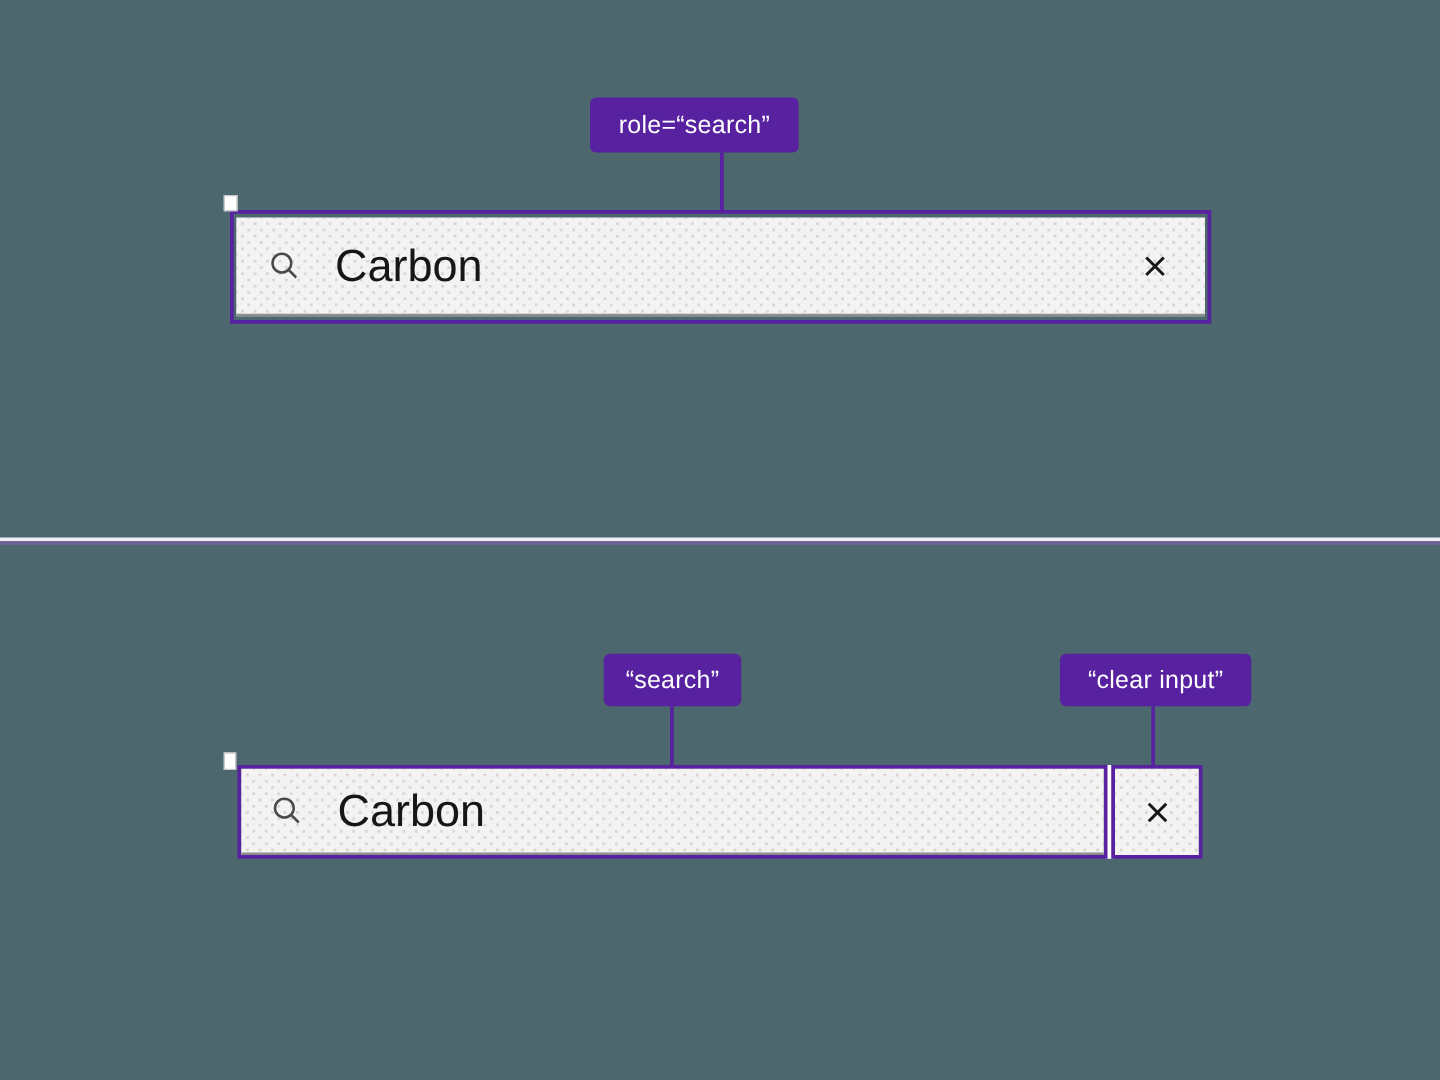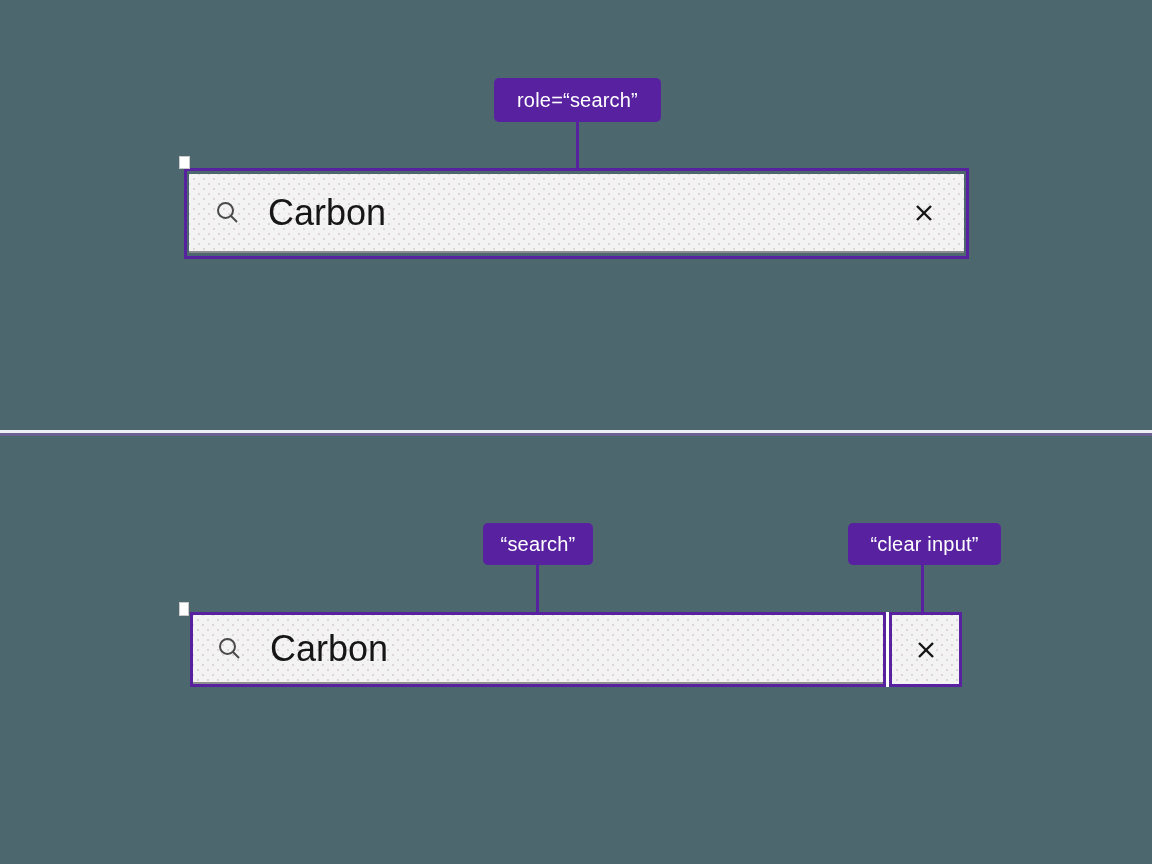--- a/index.html
+++ b/index.html
@@ -96,21 +96,21 @@
     cursor: pointer;
     padding: 0;
   }
   .gap-strip { position: absolute; background: #ffffff; }
 </style>
 </head>
 <body>
 
 <div class="canvas">
 
-  <div class="badge" style="left:494px; top:78px; width:167px; height:44px;">role=“search”</div>
+  <div class="badge" style="left:472px; top:78px; width:167px; height:44px;">role=“search”</div>
 
   <div class="connector" style="left:576px; top:122px; height:47px;"></div>
 
   <div class="handle" style="left:179px; top:156px; width:11px; height:13px;"></div>
 
   <div class="outline outline-inset" style="left:184px; top:168px; width:785px; height:91px;">
     <div class="field" style="padding-left:26px; padding-right:24px;">
       <span class="search-glyph" style="margin-right:28px;">
         <svg width="25" height="25" viewBox="0 0 25 25" fill="none">
           <circle cx="10.5" cy="10.5" r="7.5" stroke="#4a4a4a" stroke-width="2"></circle>

